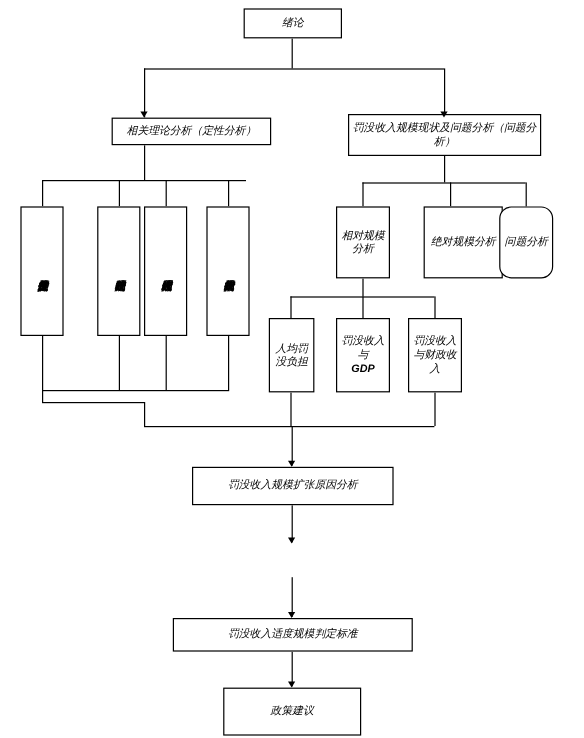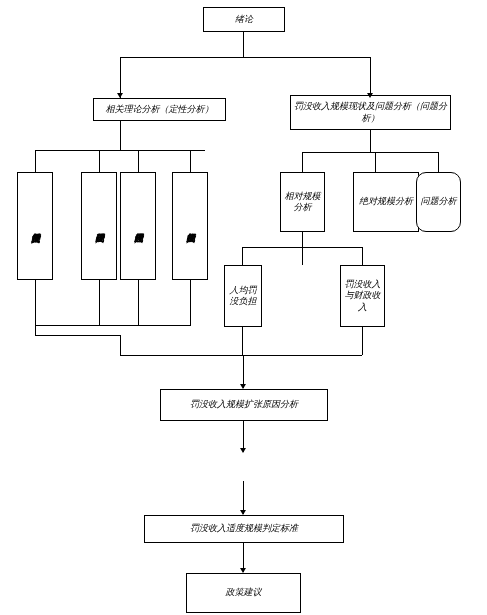--- a/index.html
+++ b/index.html
@@ -119,20 +119,24 @@
 
   <div class="line vline" style="left:302px; top:232px; height:15px;"></div>
   <div class="line hline" style="left:242px; top:247px; width:120px;"></div>
   <div class="line vline" style="left:242px; top:247px; height:18px;"></div>
   <div class="line vline" style="left:302px; top:247px; height:18px;"></div>
   <div class="line vline" style="left:362px; top:247px; height:18px;"></div>
 
   <div class="node" style="left:224px; top:265px; width:38px; height:62px;">
     <span>人均罚没负担</span>
   </div>
+  <div class="node" style="left:280px; top:265px; width:45px; height:62px; flex-direction:column;">
+    <span>罚没收入与</span>
+    <span class="bold-label">GDP</span>
+  </div>
   <div class="node" style="left:340px; top:265px; width:45px; height:62px;">
     <span>罚没收入与财政收入</span>
   </div>
 
   <div class="line vline" style="left:35px; top:280px; height:55px;"></div>
   <div class="line vline" style="left:99px; top:280px; height:45px;"></div>
   <div class="line vline" style="left:138px; top:280px; height:45px;"></div>
   <div class="line vline" style="left:190px; top:280px; height:45px;"></div>
   <div class="line hline" style="left:35px; top:325px; width:156px;"></div>
   <div class="line hline" style="left:35px; top:335px; width:85px;"></div>

